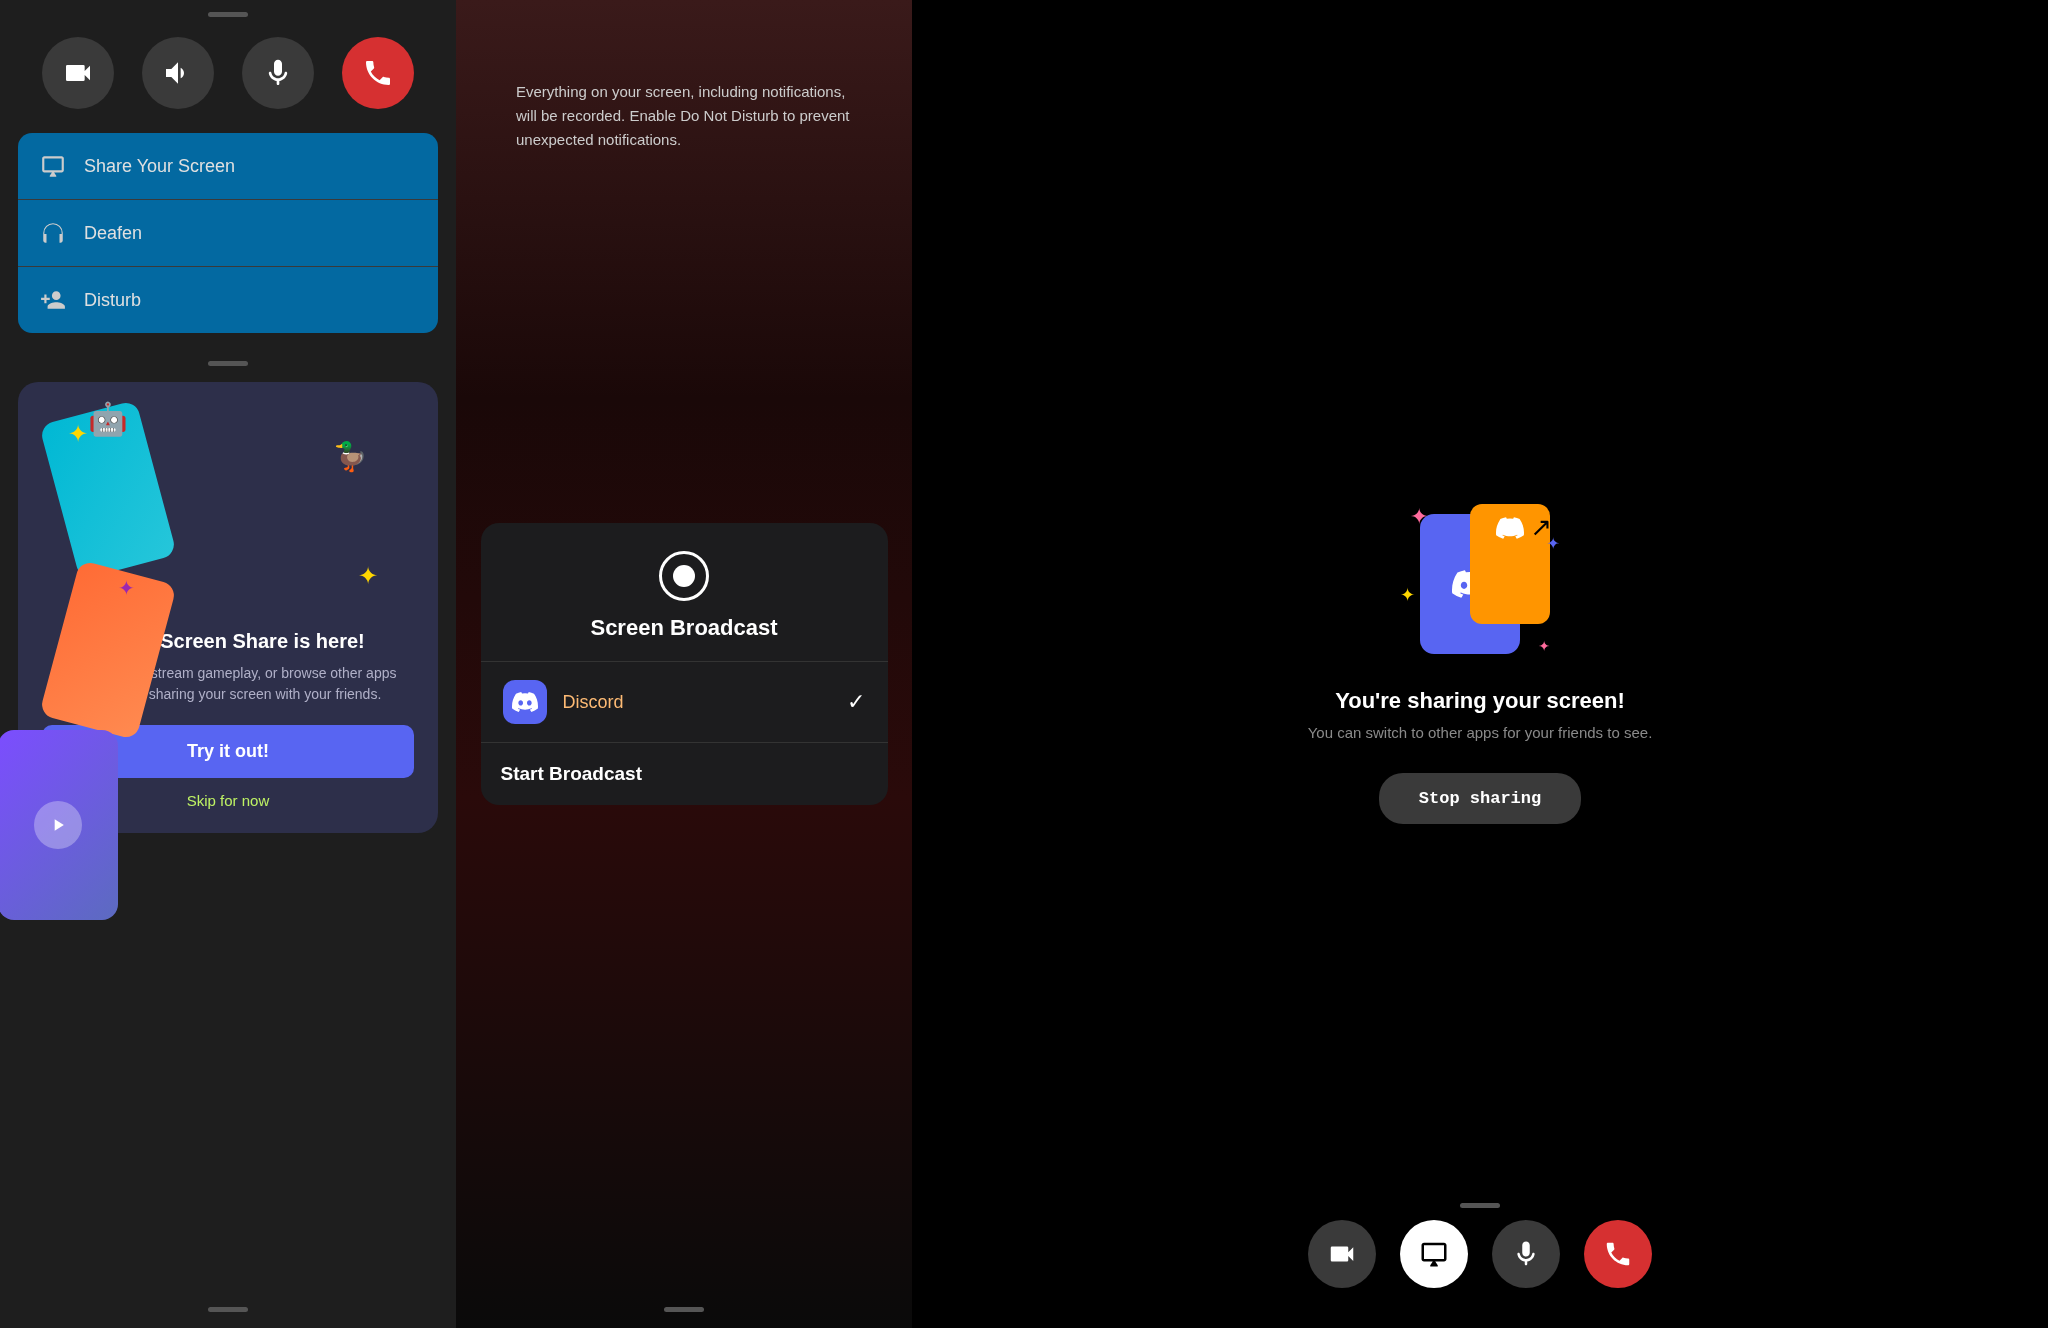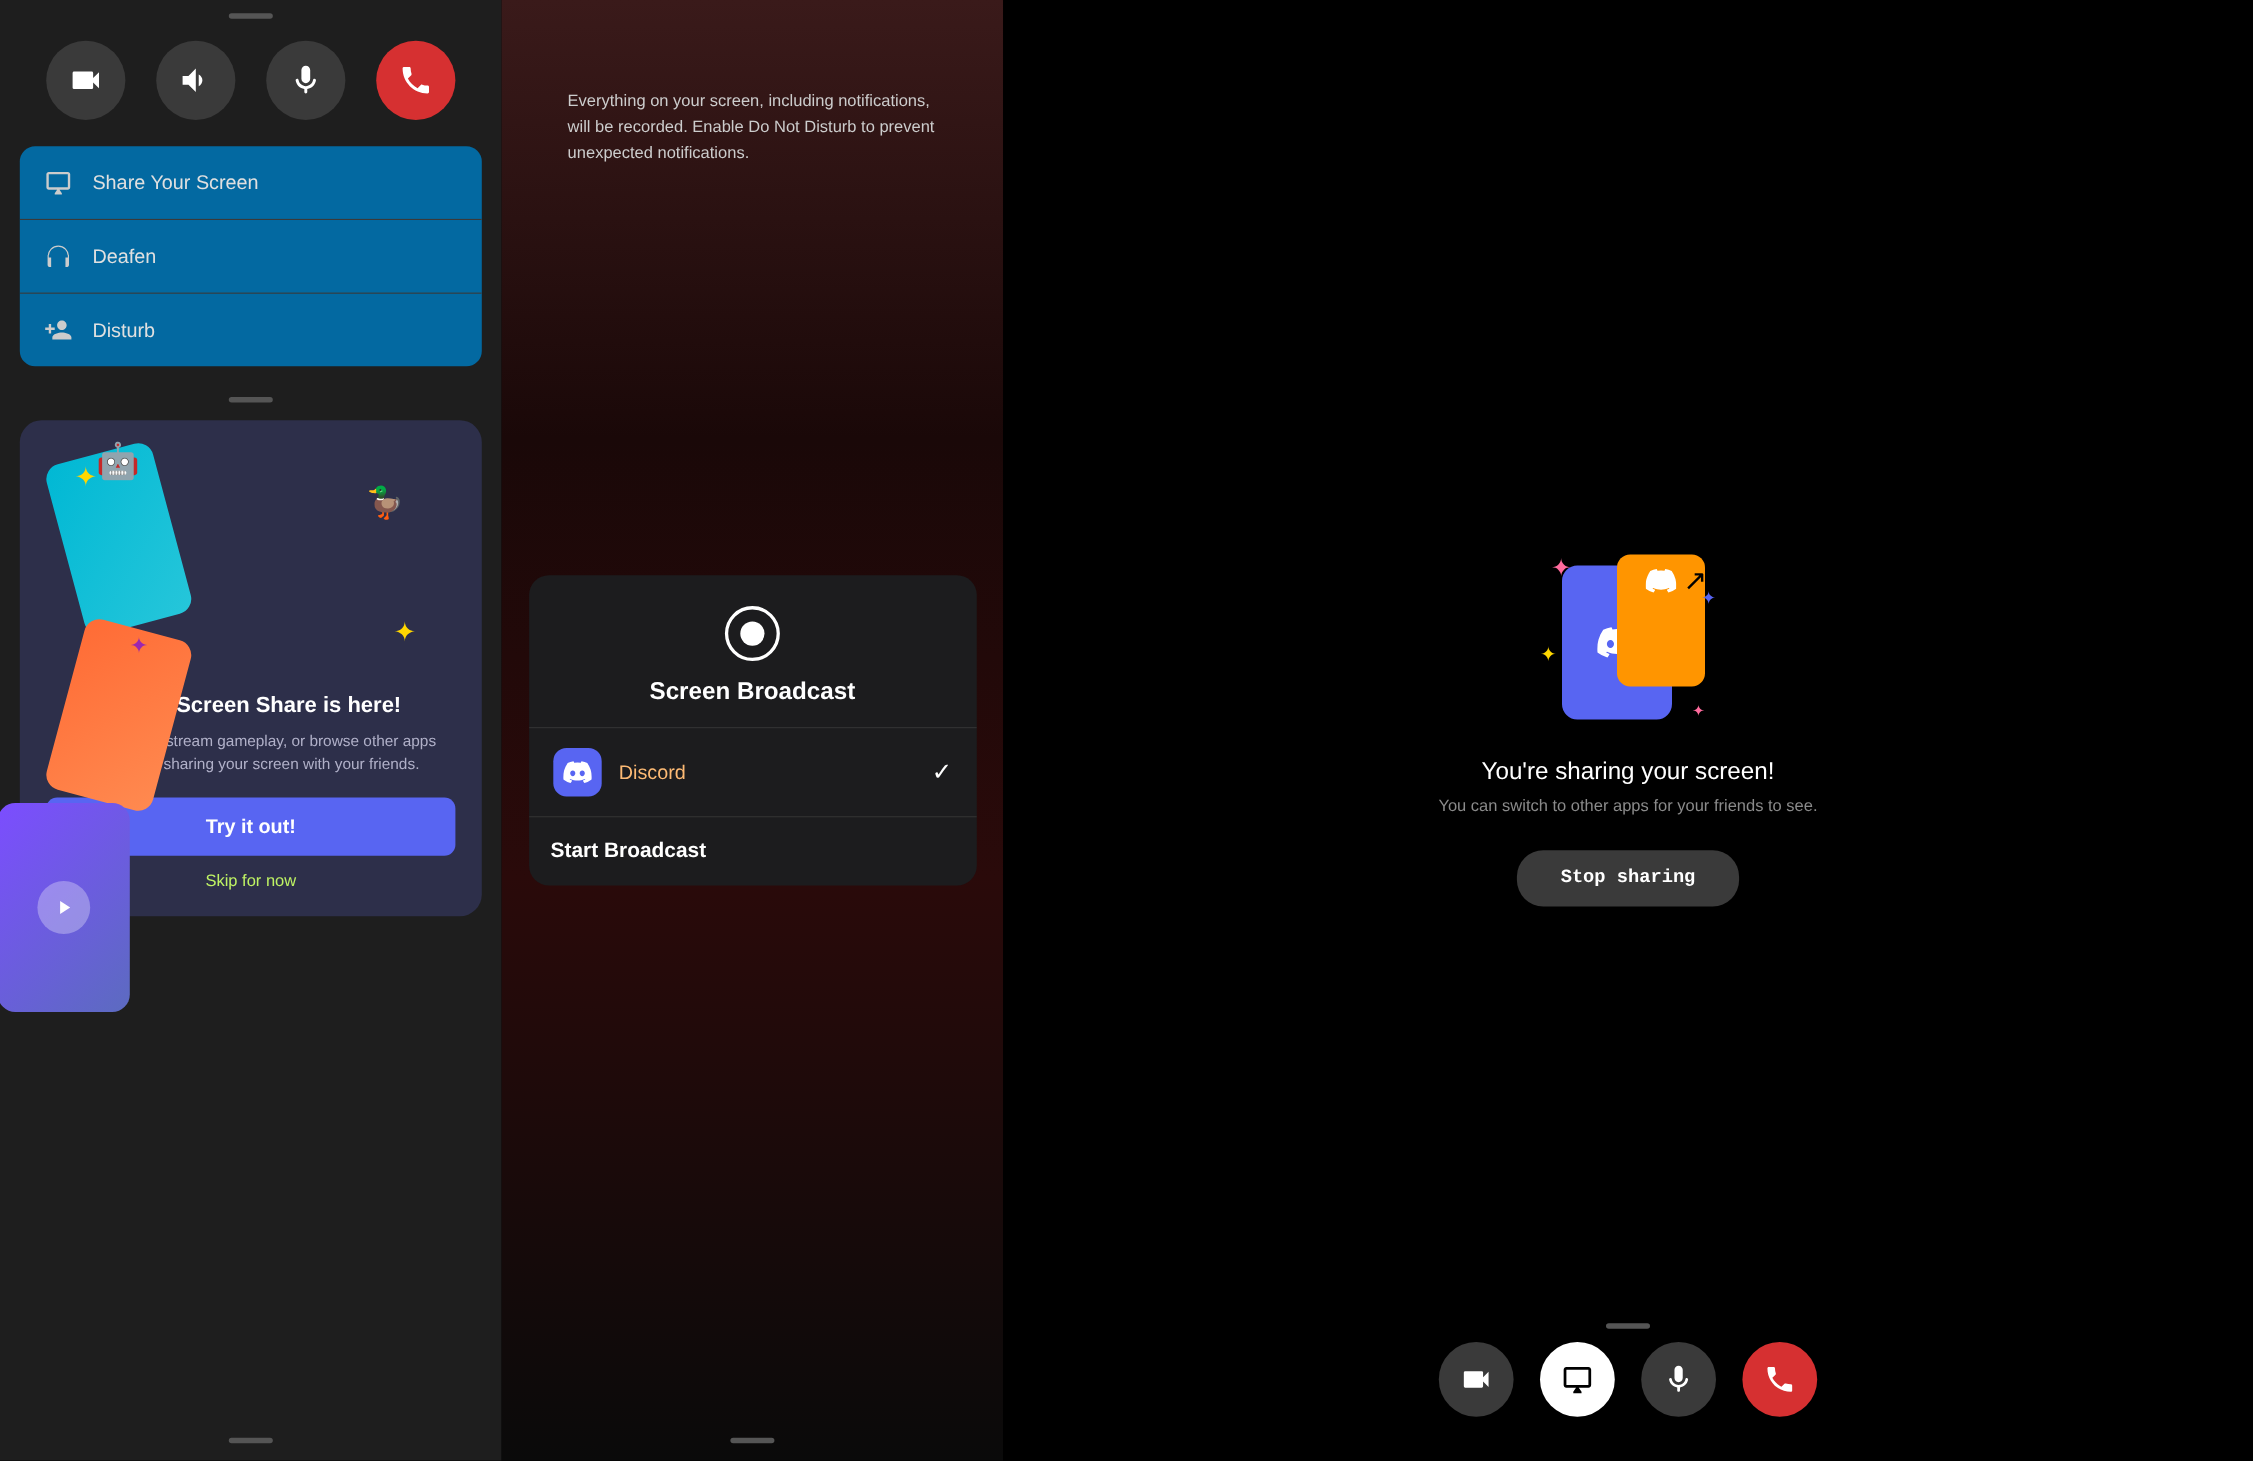--- a/index.html
+++ b/index.html
@@ -356,21 +356,21 @@
       font-size: 26px;
     }
     .sparkle-pos1 { position: absolute; top: 0; left: 10px; color: #ff6b9d; font-size: 22px; }
     .sparkle-pos2 { position: absolute; top: 30px; right: 0; color: #5865f2; font-size: 16px; }
     .sparkle-pos3 { position: absolute; bottom: 10px; right: 10px; color: #ff6b9d; font-size: 14px; }
     .sparkle-pos4 { position: absolute; top: 50%; left: 0; color: #ffd700; font-size: 18px; }
 
     .sharing-title {
       color: #fff;
       font-size: 22px;
-      font-weight: 400;
+      font-weight: 700;
       margin-bottom: 10px;
       text-align: left;
     }
     .sharing-desc {
       color: #8a8a8a;
       font-size: 15px;
       text-align: center;
       margin-bottom: 32px;
     }
     .stop-sharing-btn {

